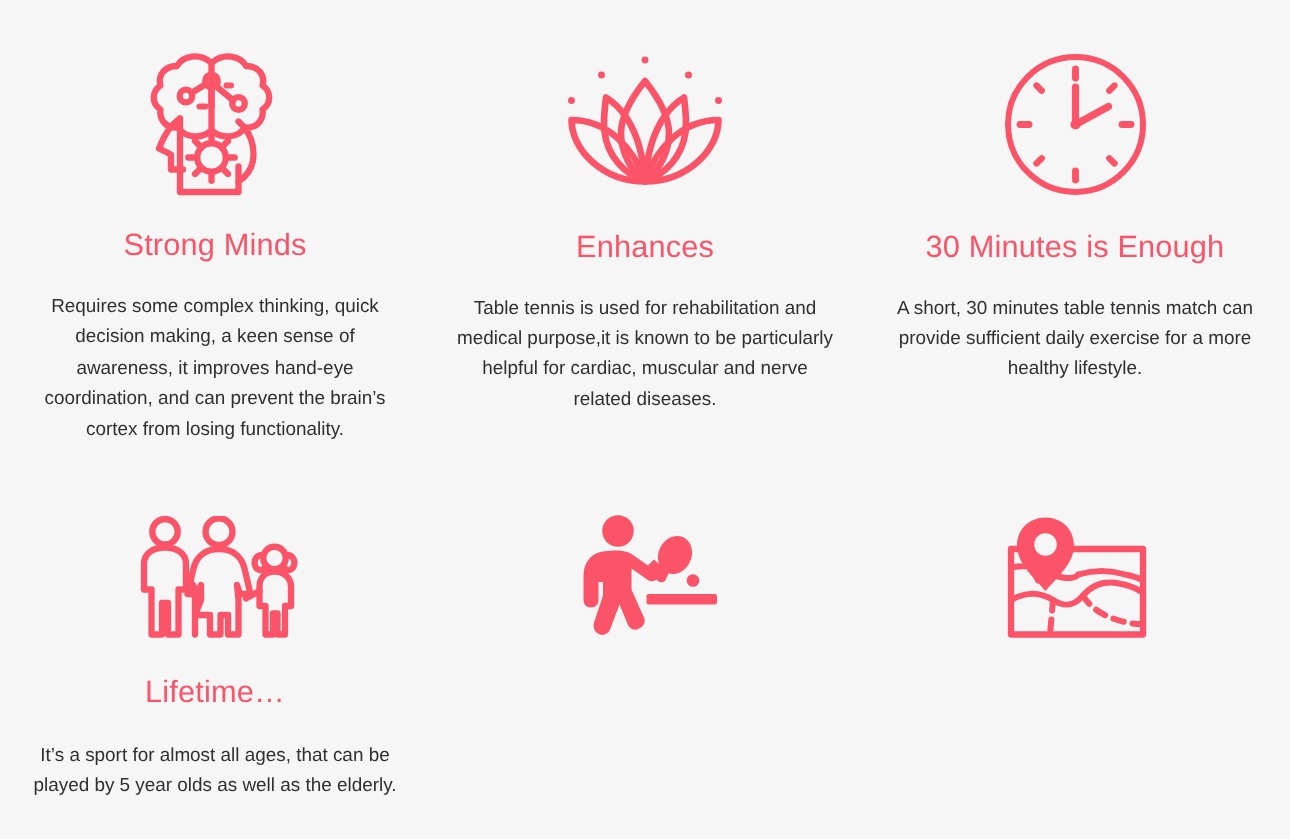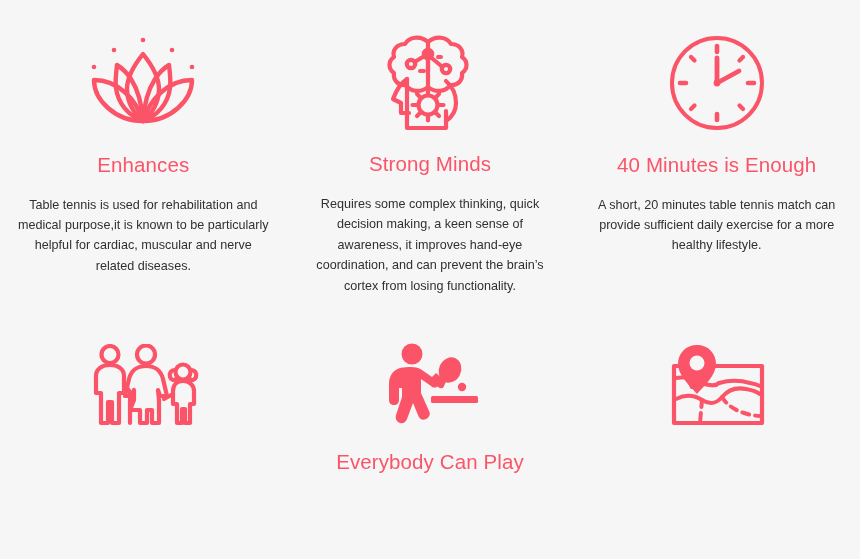--- a/index.html
+++ b/index.html
@@ -65,39 +65,20 @@
   .cell.r1 .card-body { margin-top: 17px; }
   .cell.r2 .card-body { margin-top: 18px; }
 </style>
 </head>
 <body>
 
 <div class="grid">
 
   <div class="cell r1">
     <div class="icon-wrap">
-      <svg width="120" height="98" viewBox="0 0 120 98" fill="none" stroke="#fb5468" stroke-width="4.4" stroke-linecap="round" stroke-linejoin="round">
-        <path d="M60 20 C52 30 44 42 44 55 C44 68 51 80 60 87 C69 80 76 68 76 55 C76 42 68 30 60 20 Z"></path>
-        <path d="M34 31 C33 39 32 47 33 54 C35 70 46 82 60 87 C59 72 55 56 48 45 C44 39 39 34 34 31 Z"></path>
-        <path d="M86 31 C87 39 88 47 87 54 C85 70 74 82 60 87 C61 72 65 56 72 45 C76 39 81 34 86 31 Z"></path>
-        <path d="M11 46 C11 66 32 87 60 87 C53 65 35 46 11 46 Z"></path>
-        <path d="M109 46 C109 66 88 87 60 87 C67 65 85 46 109 46 Z"></path>
-        <circle cx="60" cy="6" r="2.3" fill="#fb5468" stroke="none"></circle>
-        <circle cx="31" cy="16" r="2.3" fill="#fb5468" stroke="none"></circle>
-        <circle cx="89" cy="16" r="2.3" fill="#fb5468" stroke="none"></circle>
-        <circle cx="11" cy="33" r="2.3" fill="#fb5468" stroke="none"></circle>
-        <circle cx="109" cy="33" r="2.3" fill="#fb5468" stroke="none"></circle>
-      </svg>
-    </div>
-    <h3 class="card-title">Enhances</h3>
-    <p class="card-body">Table tennis is used for rehabilitation and medical purpose,it is known to be particularly helpful for cardiac, muscular and nerve related diseases.</p>
-  </div>
-
-  <div class="cell r1">
-    <div class="icon-wrap">
       <svg width="92" height="104" viewBox="0 0 92 104" fill="none" stroke="#fb5468" stroke-width="4.2" stroke-linecap="round" stroke-linejoin="round">
         <path d="M44 11 C36 4 25 6 21 13 C13 13 8 19 10 26 C4 30 4 38 10 42 C9 49 14 55 22 54 C26 61 37 62 44 56"></path>
         <path d="M44 11 C52 4 63 6 67 13 C75 13 80 19 78 26 C84 30 84 38 78 42 C79 49 74 55 66 54 C62 61 51 62 44 56"></path>
         <path d="M44 12 L44 56"></path>
         <circle cx="27" cy="33" r="4.2"></circle>
         <circle cx="44" cy="23" r="4.2"></circle>
         <circle cx="62" cy="38" r="4.2"></circle>
         <path d="M30.6 31 L40.4 25"></path>
         <path d="M46.5 26 L58.5 36"></path>
         <path d="M44 27.5 L44 40"></path>
@@ -109,71 +90,91 @@
         <circle cx="44" cy="74" r="9.5"></circle>
         <path d="M44 58.5 L44 64 M44 84 L44 89.5 M28.5 74 L34 74 M54 74 L59.5 74 M33 63 L37 67 M51 81 L55 85 M55 63 L51 67 M37 81 L33 85" stroke-width="4.2"></path>
       </svg>
     </div>
     <h3 class="card-title">Strong Minds</h3>
     <p class="card-body">Requires some complex thinking, quick decision making, a keen sense of awareness, it improves hand-eye coordination, and can prevent the brain’s cortex from losing functionality.</p>
   </div>
 
   <div class="cell r1">
     <div class="icon-wrap">
+      <svg width="120" height="98" viewBox="0 0 120 98" fill="none" stroke="#fb5468" stroke-width="4.4" stroke-linecap="round" stroke-linejoin="round">
+        <path d="M60 20 C52 30 44 42 44 55 C44 68 51 80 60 87 C69 80 76 68 76 55 C76 42 68 30 60 20 Z"></path>
+        <path d="M34 31 C33 39 32 47 33 54 C35 70 46 82 60 87 C59 72 55 56 48 45 C44 39 39 34 34 31 Z"></path>
+        <path d="M86 31 C87 39 88 47 87 54 C85 70 74 82 60 87 C61 72 65 56 72 45 C76 39 81 34 86 31 Z"></path>
+        <path d="M11 46 C11 66 32 87 60 87 C53 65 35 46 11 46 Z"></path>
+        <path d="M109 46 C109 66 88 87 60 87 C67 65 85 46 109 46 Z"></path>
+        <circle cx="60" cy="6" r="2.3" fill="#fb5468" stroke="none"></circle>
+        <circle cx="31" cy="16" r="2.3" fill="#fb5468" stroke="none"></circle>
+        <circle cx="89" cy="16" r="2.3" fill="#fb5468" stroke="none"></circle>
+        <circle cx="11" cy="33" r="2.3" fill="#fb5468" stroke="none"></circle>
+        <circle cx="109" cy="33" r="2.3" fill="#fb5468" stroke="none"></circle>
+      </svg>
+    </div>
+    <h3 class="card-title">Enhances</h3>
+    <p class="card-body">Table tennis is used for rehabilitation and medical purpose,it is known to be particularly helpful for cardiac, muscular and nerve related diseases.</p>
+  </div>
+
+  <div class="cell r1">
+    <div class="icon-wrap">
       <svg width="100" height="100" viewBox="0 0 100 100" fill="none" stroke="#fb5468" stroke-width="4" stroke-linecap="round" stroke-linejoin="round">
         <circle cx="50" cy="50" r="45"></circle>
         <path d="M50 13 L50 19" stroke-width="4.6"></path>
         <path d="M50 81 L50 87" stroke-width="4.6"></path>
         <path d="M13 50 L19 50" stroke-width="4.6"></path>
         <path d="M81 50 L87 50" stroke-width="4.6"></path>
         <path d="M24 24 L27.5 27.5" stroke-width="4.2"></path>
         <path d="M72.5 72.5 L76 76" stroke-width="4.2"></path>
         <path d="M76 24 L72.5 27.5" stroke-width="4.2"></path>
         <path d="M27.5 72.5 L24 76" stroke-width="4.2"></path>
         <path d="M50 50 L50 25" stroke-width="4.8"></path>
         <path d="M50 50 L72 38" stroke-width="4.8"></path>
         <circle cx="50" cy="50" r="3.4" fill="#fb5468" stroke="none"></circle>
       </svg>
     </div>
-    <h3 class="card-title">40 Minutes is Enough</h3>
-    <p class="card-body">A short, 20 minutes table tennis match can provide sufficient daily exercise for a more healthy lifestyle.</p>
+    <h3 class="card-title">30 Minutes is Enough</h3>
+    <p class="card-body">A short, 30 minutes table tennis match can provide sufficient daily exercise for a more healthy lifestyle.</p>
   </div>
 
   <div class="cell r2">
     <div class="icon-wrap r2">
       <svg width="118" height="84" viewBox="0 0 118 84" fill="none" stroke="#fb5468" stroke-width="4.2" stroke-linecap="round" stroke-linejoin="round">
 
         <circle cx="26" cy="10.5" r="8.5"></circle>
         <path d="M26 21 C18 21 12 25 12 32 L12 49 L17 49 L17 79 L24 79 L24 58 L28 58 L28 79 L35 79 L35 49 L40 49 L40 32 C40 25 34 21 26 21 Z"></path>
         <path d="M40 40 L46 48 L46 79"></path>
 
         <circle cx="62" cy="10.5" r="9"></circle>
         <path d="M62 22 C53 22 47 27 45 35 L41 52 L48 52 L50 46 L50 56 L46 66 L56 66 L56 79 L63 79 L63 66 L68 66 L68 79 L75 79 L75 56 L74 46 L76 52 L83 52 L79 35 C77 27 71 22 62 22 Z"></path>
 
         <circle cx="99" cy="28" r="7.5"></circle>
         <path d="M91 26 C87 26 85 29 86 33 C87 36 90 37 92 35"></path>
         <path d="M107 26 C111 26 113 29 112 33 C111 36 108 37 106 35"></path>
         <path d="M99 37 C93 37 89 41 89 47 L89 60 L93 60 L93 79 L98 79 L98 65 L101 65 L101 79 L106 79 L106 60 L110 60 L110 47 C110 41 105 37 99 37 Z"></path>
         <path d="M89 50 L80 55"></path>
       </svg>
     </div>
+    <h3 class="card-title">Lifetime…</h3>
+    <p class="card-body">It’s a sport for almost all ages, that can be played by 5 year olds as well as the elderly.</p>
   </div>
 
   <div class="cell r2">
     <div class="icon-wrap r2">
       <svg width="96" height="86" viewBox="0 0 96 86" fill="#fb5468">
         <circle cx="30" cy="11" r="10.5"></circle>
         <path d="M18 25 C11 27 7 33 7 41 L7 57 C7 60 9 62 12 62 C15 62 17 60 17 57 L17 45 L20 45 L20 54 L14 72 C13 76 15 79 18 80 C21 81 24 79 25 76 L31 60 L36 72 C37 76 41 78 44 76 C47 75 49 71 47 68 L39 50 L39 36 L49 43 C51 45 54 45 56 43 L62 37 L54 30 L50 34 L40 27 C36 24 30 23 18 25 Z"></path>
         <ellipse cx="68" cy="27" rx="11" ry="13" transform="rotate(25 68 27)"></ellipse>
         <rect x="56" y="34" width="7" height="11" rx="3" transform="rotate(25 59 40)"></rect>
         <circle cx="80" cy="44" r="4.2"></circle>
         <rect x="49" y="53" width="47" height="7" rx="1.5"></rect>
       </svg>
     </div>
-    <h3 class="card-title">Everybody Can Play</h3>
   </div>
 
   <div class="cell r2">
     <div class="icon-wrap r2">
       <svg width="106" height="88" viewBox="0 0 106 88" fill="none" stroke="#fb5468" stroke-width="4.2" stroke-linecap="round" stroke-linejoin="round">
         <rect x="10" y="24" width="88" height="57"></rect>
         <path d="M12 57 C22 52 30 53 38 58 C46 63 52 62 58 55 C64 48 72 45 82 47 C88 48 93 50 96 52" stroke-width="4"></path>
         <path d="M12 36 C22 34 30 38 40 42" stroke-width="4" stroke-dasharray="7 6"></path>
         <path d="M55 41 C65 38 76 38 86 41 C91 42 94 43 96 44" stroke-width="4"></path>
         <path d="M40 42 C48 44 52 44 55 41" stroke-width="4"></path>

